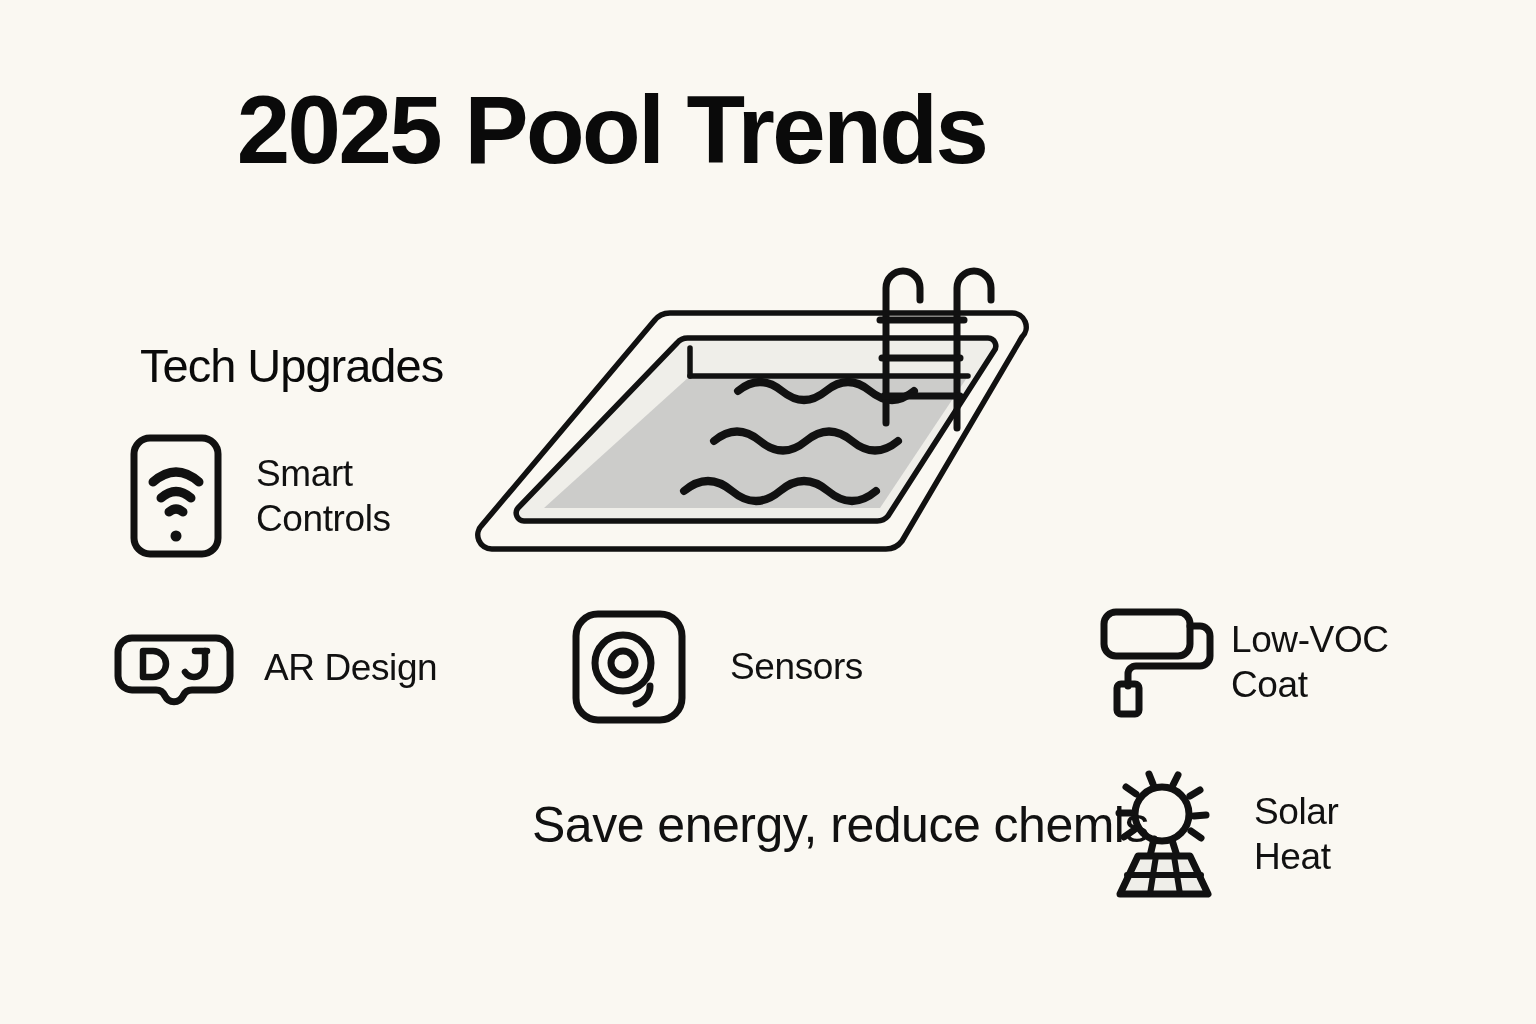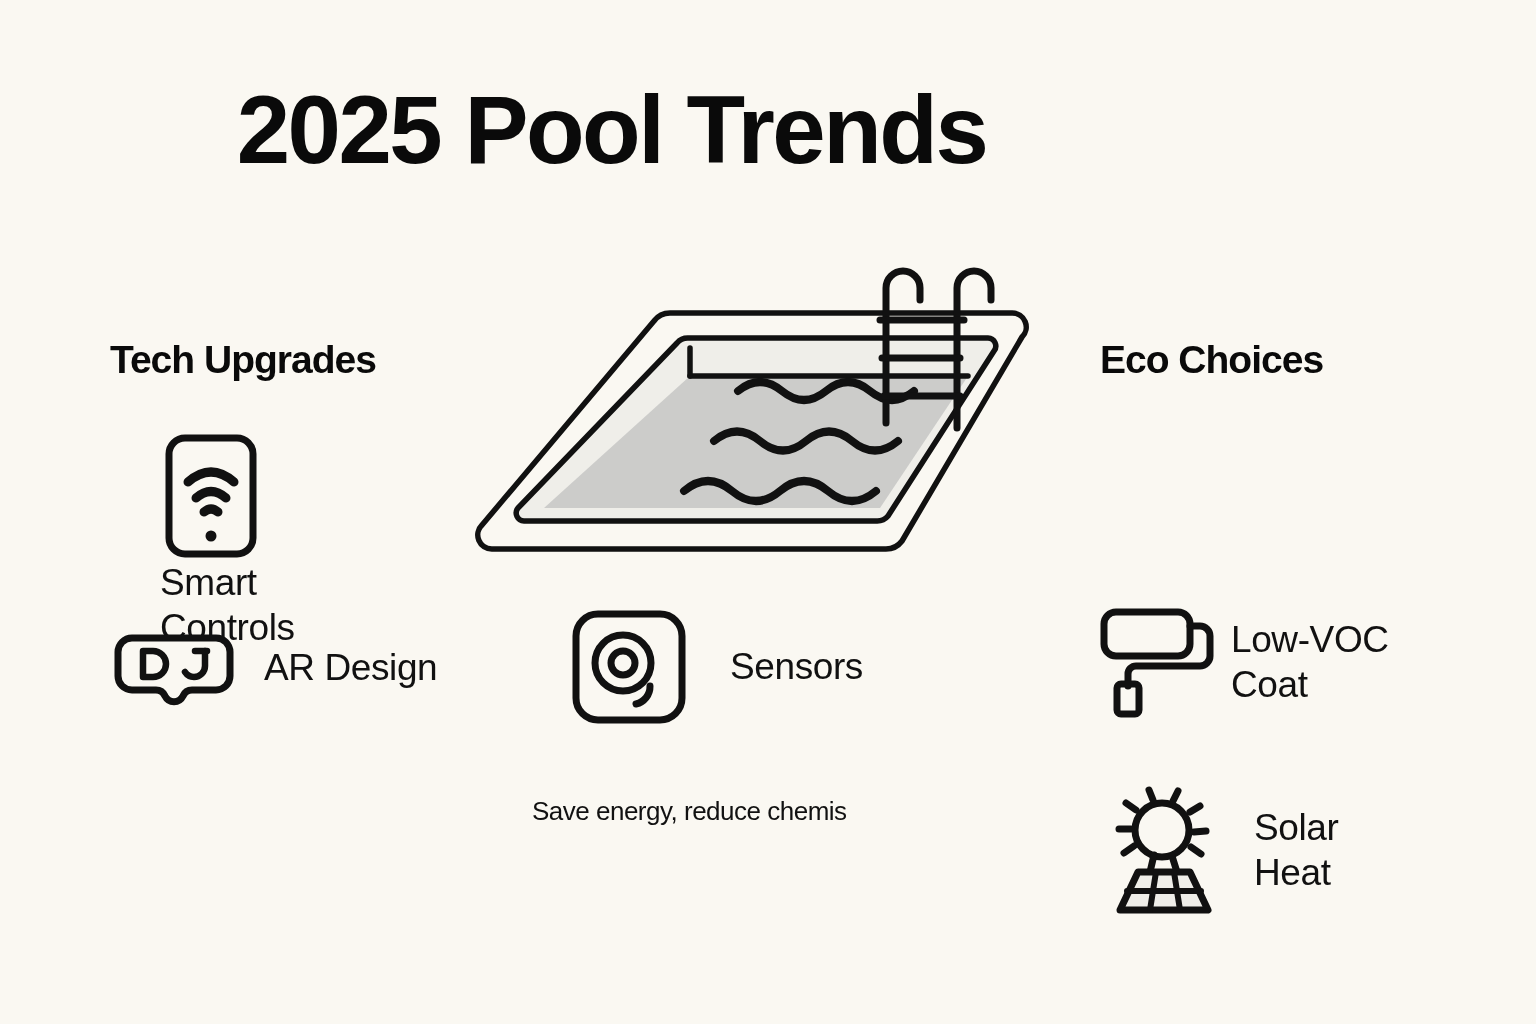--- a/index.html
+++ b/index.html
@@ -30,25 +30,26 @@
     font-size: 96px;
     font-weight: 700;
     letter-spacing: -2.5px;
     line-height: 1.0;
     color: #0a0a0a;
   }
 
   
   .col-heading {
     position: absolute;
-    font-size: 39px;
-    font-weight: 700;
+    font-size: 47px;
+    font-weight: 400;
     letter-spacing: -1px;
     color: #0a0a0a;
     white-space: nowrap;
+    margin-left: 30px;
   }
   #heading-tech { left: 110px; top: 338px; }
   #heading-eco  { left: 1100px; top: 338px; }
 
   
   .feature {
     position: absolute;
     display: flex;
     align-items: center;
   }
@@ -60,46 +61,46 @@
   }
   .feature .feat-label {
     font-size: 37px;
     line-height: 1.22;
     letter-spacing: -0.4px;
     color: #111111;
     white-space: pre-line;
   }
 
   
-  #feature-smart-controls { left: 128px; top: 432px; flex-direction: column; }
+  #feature-smart-controls { left: 128px; top: 432px; }
   #feature-smart-controls .feat-label { margin-left: 32px; }
 
   #feature-ar-design { left: 112px; top: 620px; }
   #feature-ar-design .feat-label { margin-left: 28px; }
 
   
   #feature-sensors { left: 570px; top: 608px; }
   #feature-sensors .feat-label { margin-left: 42px; }
 
   
   #feature-recycled-glass { left: 1098px; top: 428px; }
   #feature-recycled-glass .feat-label { margin-left: 32px; }
 
   #feature-low-voc { left: 1098px; top: 604px; }
   #feature-low-voc .feat-label { margin-left: 13px; }
 
-  #feature-solar-heat { left: 1098px; top: 784px; }
+  #feature-solar-heat { left: 1098px; top: 768px; }
   #feature-solar-heat .feat-label { margin-left: 28px; }
 
   
   #tagline {
     position: absolute;
     left: 532px;
     top: 796px;
-    font-size: 26px;
+    font-size: 50px;
     letter-spacing: -0.5px;
     color: #111111;
     white-space: nowrap;
   }
 
   
   #pool-illustration {
     position: absolute;
     left: 452px;
     top: 258px;
@@ -112,21 +113,20 @@
 </style>
 </head>
 <body>
 
 <div class="stage">
 
   <div id="page-title">2025 Pool Trends</div>
 
   <div class="col-heading" id="heading-tech">Tech Upgrades</div>
 
-  <div class="col-heading" id="heading-eco">Eco Choices</div>
 
   <div class="feature" id="feature-smart-controls">
     <span class="icon-box">
       <svg class="icon-svg" width="96" height="128" viewBox="0 0 96 128" fill="none" stroke="#111111" stroke-width="7" stroke-linecap="round" stroke-linejoin="round">
         <rect x="6" y="6" width="84" height="116" rx="16" ry="16"></rect>
         <path d="M25 50 Q48 30 71 50" stroke-width="9"></path>
         <path d="M33 66 Q48 53 63 66" stroke-width="9"></path>
         <path d="M41 80 Q48 74 55 80" stroke-width="9"></path>
         <circle cx="48" cy="104" r="5.5" fill="#111111" stroke="none"></circle>
       </svg>

